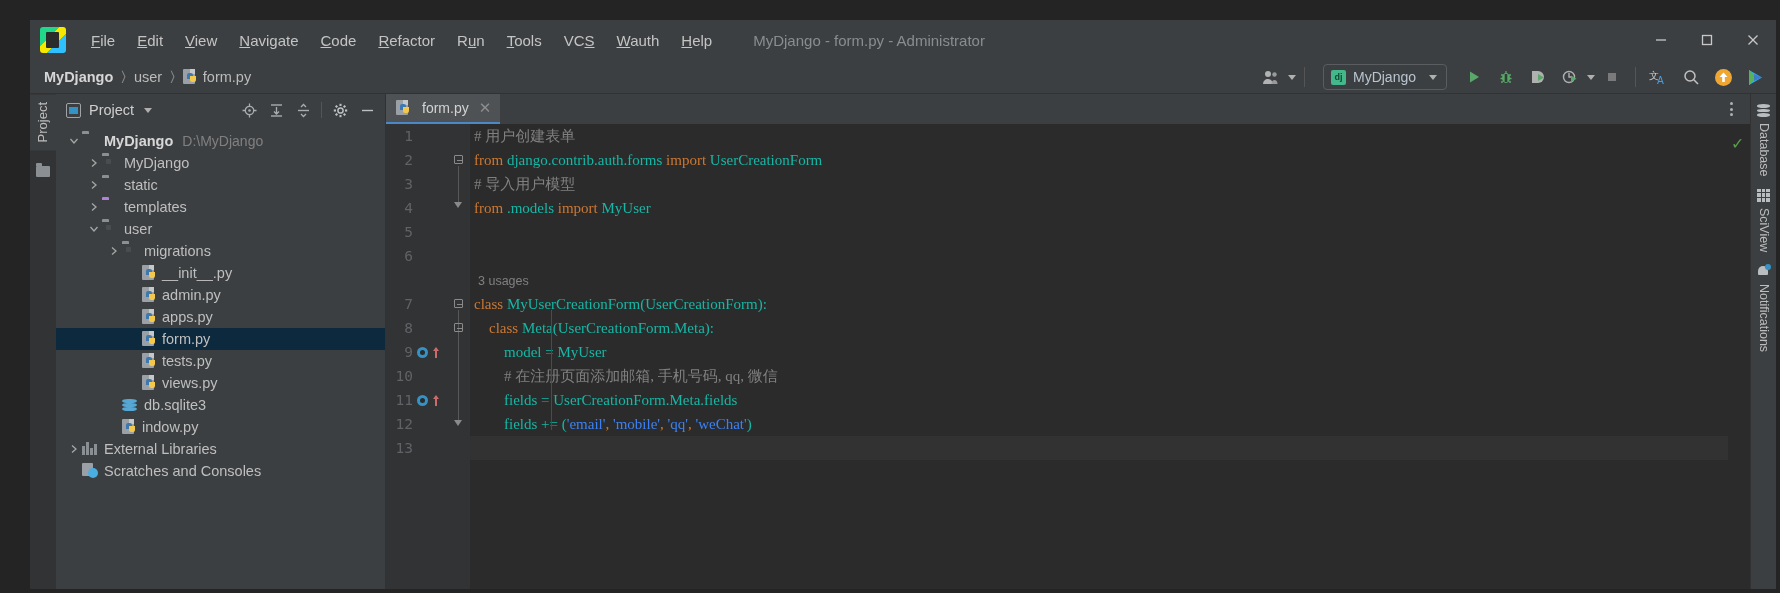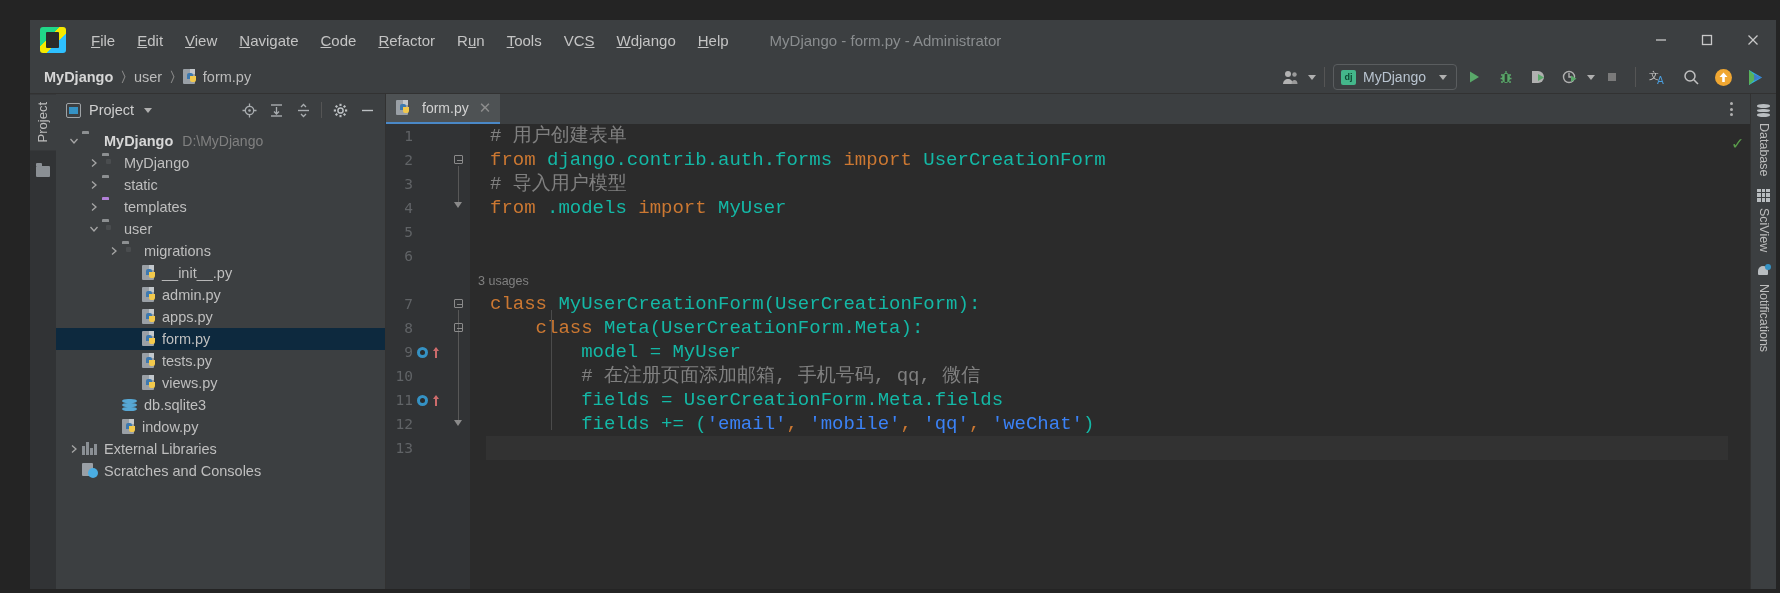--- a/index.html
+++ b/index.html
@@ -60,21 +60,21 @@
   }
   .py-ico .sheet{ position:absolute; left:0; top:0; width:12px; height:15px; background:#9aa0a6; border-radius:1px;}
   .py-ico .fold{ position:absolute; left:7px; top:0; width:5px; height:5px; background:#c3c8cc;}
   .py-ico .b{ position:absolute; left:4px; top:4px; width:6px; height:6px; background:#3d79b0; border-radius:2px 2px 0 0;}
   .py-ico .y{ position:absolute; left:7px; top:7px; width:6px; height:6px; background:#f2c94c; border-radius:0 0 2px 2px;}
 
   .navbar-right{ position:absolute; right:6px; top:0; height:34px; display:flex; align-items:center; gap:2px;}
   .nb-btn{ width:30px; height:28px; display:flex; align-items:center; justify-content:center; color:#b2b2b2; border-radius:3px;}
   .run-config{
     height:26px; border:1px solid #5a5d5f; border-radius:4px; display:flex; align-items:center;
-    gap:7px; padding:0 9px 0 7px; margin:0 0; color:#b9c4d0; font-size:14px;
+    gap:7px; padding:0 9px 0 7px; margin:0 10px; color:#b9c4d0; font-size:14px;
   }
   .dj-ico{width:15px;height:15px;background:#44b78b;border-radius:2px;display:flex;align-items:center;justify-content:center;color:#0c4b33;font-size:9px;font-weight:bold;}
   .sep-v{width:1px;height:20px;background:#555; margin:0 6px;}
   .caret{width:0;height:0;border-left:4px solid transparent;border-right:4px solid transparent;border-top:5px solid #b0b0b0;}
 
   
   .body-row{ position:absolute; left:30px; top:94px; width:1746px; height:495px; display:flex;}
 
   
   .left-strip{ width:26px; background:#313335; flex:none; position:relative; }
@@ -132,24 +132,23 @@
   .code-col{ flex:1; position:relative; min-width:0; background:#2b2b2b;}
   .gutter-row{ height:24px; display:flex; align-items:center; justify-content:flex-end; padding-right:8px; gap:4px;}
   .bp-ico{ width:11px;height:11px;border-radius:50%;background:#3592c4; position:relative; flex:none;}
   .bp-ico::after{content:"";position:absolute;left:3px;top:3px;width:5px;height:5px;background:#2b2b2b;border-radius:50%;}
   .up-arrow{ width:8px; height:12px; position:relative; flex:none;}
   .up-arrow::before{content:"";position:absolute;left:3px;top:2px;width:2px;height:10px;background:#cc6b6b;}
   .up-arrow::after{content:"";position:absolute;left:1px;top:1px;width:0;height:0;border-left:3px solid transparent;border-right:3px solid transparent;border-bottom:4px solid #cc6b6b;}
   .gline{ color:#606366; font-size:14.5px; font-family:"DejaVu Sans Mono", monospace;}
 
   .cline{
-    height:24px; line-height:24px; font-size:19px;
-    font-family:Liberation Mono, monospace; white-space:pre; color:#a9b7c6;
+    height:24px; line-height:24px; font-size:15px;
+    font-family:Liberation Serif, serif; white-space:pre; color:#a9b7c6;
     padding-left:4px;
-    margin-left:16px;
   }
   .cline.current{ background:#323232; }
   .usage-note{ height:24px; line-height:26px; font-size:12.5px; color:#808080; padding-left:4px; font-family:"Liberation Sans",sans-serif;}
   .kw{color:#cc7832;}
   .cm{color:#808080;}
   .str{color:#3b82f6;}
   .cls{color:#14b8a6;}
   .punc{color:#cc7832;}
 
   
@@ -194,21 +193,21 @@
 
     <div class="menu-item"><u>F</u><span>ile</span></div>
     <div class="menu-item"><u>E</u><span>dit</span></div>
     <div class="menu-item"><u>V</u><span>iew</span></div>
     <div class="menu-item"><u>N</u><span>avigate</span></div>
     <div class="menu-item"><u>C</u><span>ode</span></div>
     <div class="menu-item"><u>R</u><span>efactor</span></div>
     <div class="menu-item">R<u>u</u>n</div>
     <div class="menu-item"><u>T</u><span>ools</span></div>
     <div class="menu-item">VC<u>S</u></div>
-    <div class="menu-item"><u>W</u><span>django</span></div>
+    <div class="menu-item"><u>W</u><span>auth</span></div>
     <div class="menu-item"><u>H</u><span>elp</span></div>
 
     <div class="win-title">MyDjango - form.py - Administrator</div>
   </div>
 
   <div class="win-ctl" style="right:4px;">
     <div class="win-btn">
       <svg width="14" height="14" viewBox="0 0 14 14">
           <line x1="2" y1="7" x2="12" y2="7" stroke="#c8c8c8" stroke-width="1.3"></line>
         </svg>

